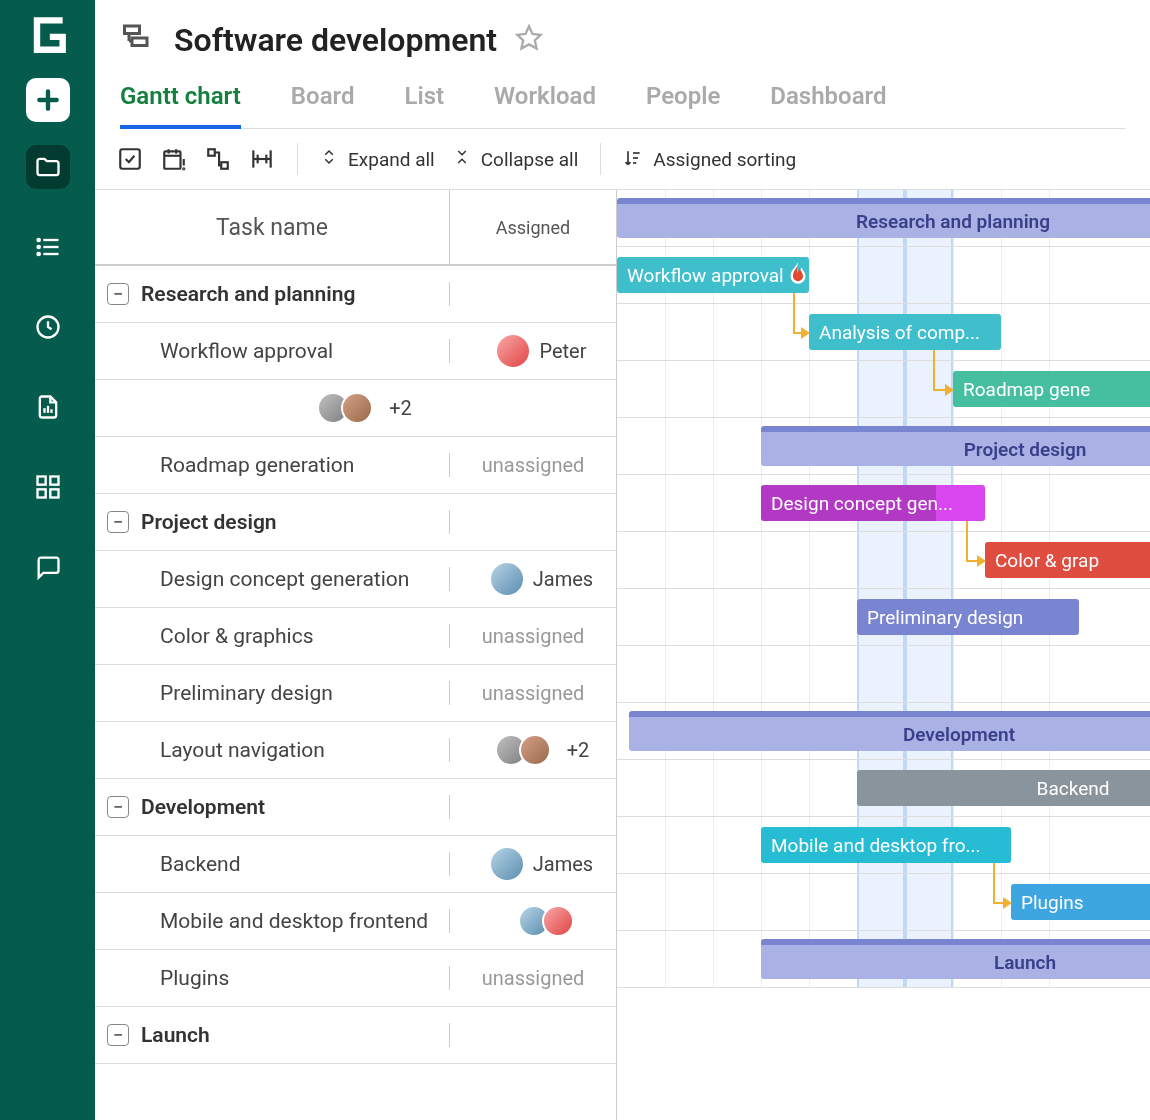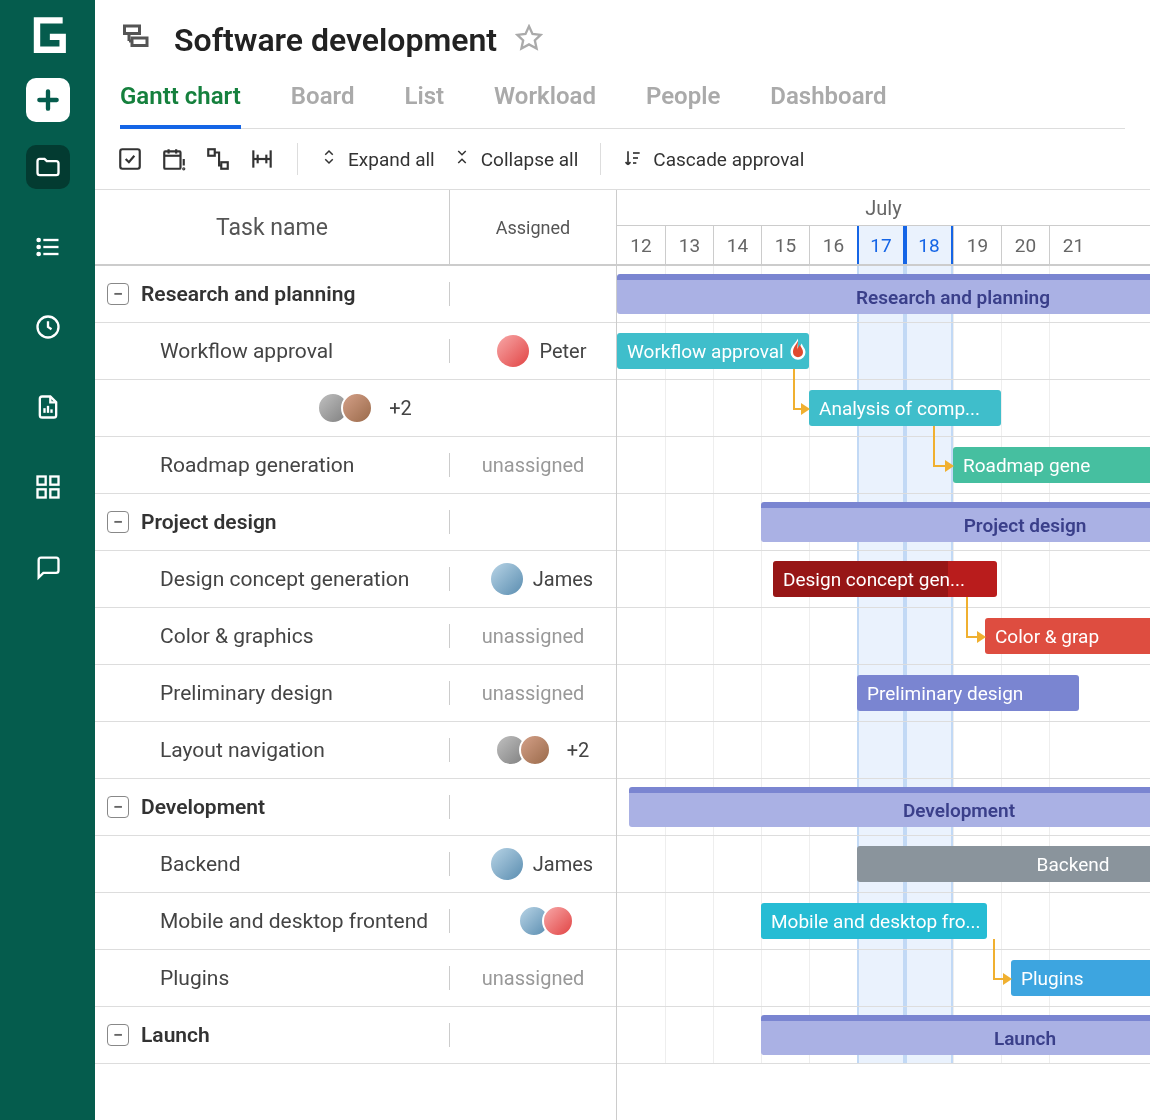--- a/index.html
+++ b/index.html
@@ -65,21 +65,21 @@
 .timeline-row { height: 57px; border-bottom: 1px solid #ddd; position: relative; }
 .day-grid { position: absolute; inset: 0; display: flex; pointer-events: none; }
 .day-col { width: 48px; border-left: 1px solid #eee; }
 .day-col:first-child { border-left: none; }
 .day-col.today { background: #eaf2fd; border-left: 2px solid #c2d9f5; border-right: 2px solid #c2d9f5; }
 
 .bar { position: absolute; height: 36px; top: 10px; border-radius: 3px; display: flex; align-items: center; padding: 0 10px; font-size: 19px; color: #fff; white-space: nowrap; overflow: hidden; }
 .bar.group { height: 40px; top: 8px; background: #aab1e4; border-top: 6px solid #7a85d1; color: #3a3f8a; font-weight: 600; justify-content: center; padding: 0; }
 .bar.c-teal { background: #3fbecb; }
 .bar.c-green { background: #46bfa0; }
-.bar.c-darkteal { background: #b91c1c; margin-left: 12px; }
+.bar.c-darkteal { background: #d946ef; }
 .bar.c-teallight { background: #26bcd4; }
 .bar.c-red { background: #de4d40; }
 .bar.c-purple { background: #7a85d1; }
 .bar.c-gray { background: #8a949c; justify-content: center; }
 .bar.c-blue { background: #3da5e0; }
 .bar .progress { position: absolute; left: 0; top: 0; bottom: 0; background: rgba(0,0,0,0.18); }
 
 .fire-icon { position: absolute; right: -4px; top: 50%; transform: translateY(-50%); width: 30px; height: 30px; z-index: 2; }
 .link-line { position: absolute; border: 2px solid #f0b030; pointer-events: none; }
 .link-line.v { border-top: none; border-bottom: none; border-right: none; width: 0; }
@@ -225,21 +225,21 @@
       <span>Collapse all</span>
     </div>
     <span class="toolbar-sep"></span>
     <div class="toolbar-item">
       <svg width="20" height="20" viewBox="0 0 24 24" fill="none" stroke="currentColor" stroke-width="2">
           <path d="M6 4v16m0 0l-3-3m3 3l3-3"></path>
           <line x1="12" y1="6" x2="20" y2="6"></line>
           <line x1="12" y1="12" x2="18" y2="12"></line>
           <line x1="12" y1="18" x2="16" y2="18"></line>
         </svg>
-      <span>Cascade approval</span>
+      <span>Assigned sorting</span>
     </div>
   </div>
 
   <div class="content">
     <div class="grid-left">
       <div class="grid-header">
         <div class="col-task">Task name</div>
         <div class="col-assigned">Assigned</div>
       </div>
       <div class="grid-body" id="grid-body">
@@ -350,35 +350,20 @@
           <div class="row group">
             <div class="col-task">
               <div class="collapse-btn">−</div>
               <span>Launch</span>
             </div>
             <div class="col-assigned"></div>
           </div>
         </div>
     </div>
     <div class="grid-right">
-      <div class="timeline-header">
-        <div class="month-row">July</div>
-        <div class="days-row" id="days-row">
-            <div class="day-cell">12</div>
-            <div class="day-cell">13</div>
-            <div class="day-cell">14</div>
-            <div class="day-cell">15</div>
-            <div class="day-cell">16</div>
-            <div class="day-cell today">17</div>
-            <div class="day-cell today">18</div>
-            <div class="day-cell">19</div>
-            <div class="day-cell">20</div>
-            <div class="day-cell">21</div>
-          </div>
-      </div>
       <div class="timeline-body" id="timeline-body">
           <div class="timeline-row">
             <div class="day-grid">
               <div class="day-col"></div>
               <div class="day-col"></div>
               <div class="day-col"></div>
               <div class="day-col"></div>
               <div class="day-col"></div>
               <div class="day-col today"></div>
               <div class="day-col today"></div>
@@ -568,21 +553,21 @@
               <div class="day-col"></div>
               <div class="day-col"></div>
               <div class="day-col"></div>
               <div class="day-col"></div>
               <div class="day-col today"></div>
               <div class="day-col today"></div>
               <div class="day-col"></div>
               <div class="day-col"></div>
               <div class="day-col"></div>
             </div>
-            <div class="bar c-teallight" style="left: 144px; width: 226px;">
+            <div class="bar c-teallight" style="left: 144px; width: 250px;">
               <span style="position: relative;">Mobile and desktop fro...</span>
             </div>
           </div>
           <div class="timeline-row">
             <div class="day-grid">
               <div class="day-col"></div>
               <div class="day-col"></div>
               <div class="day-col"></div>
               <div class="day-col"></div>
               <div class="day-col"></div>

